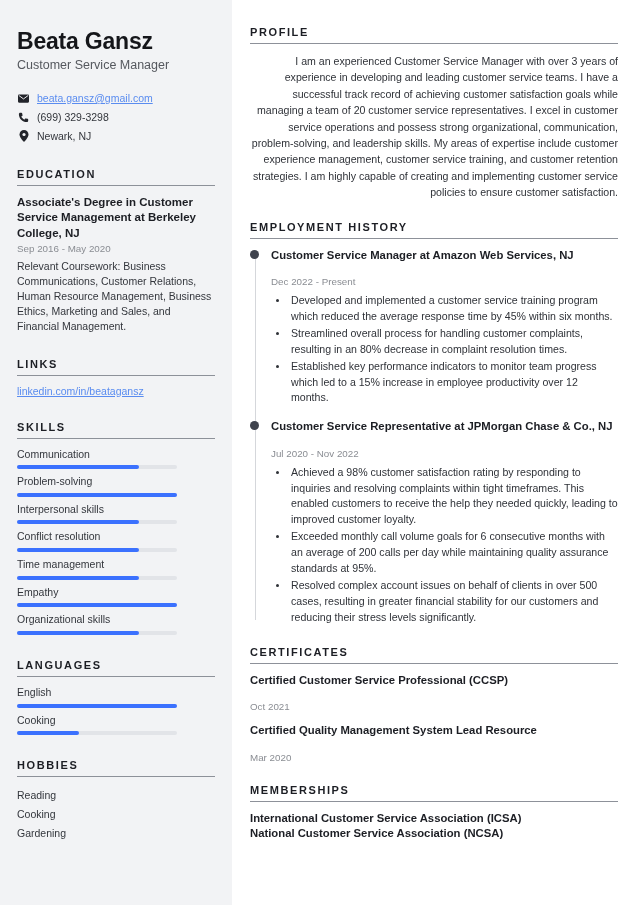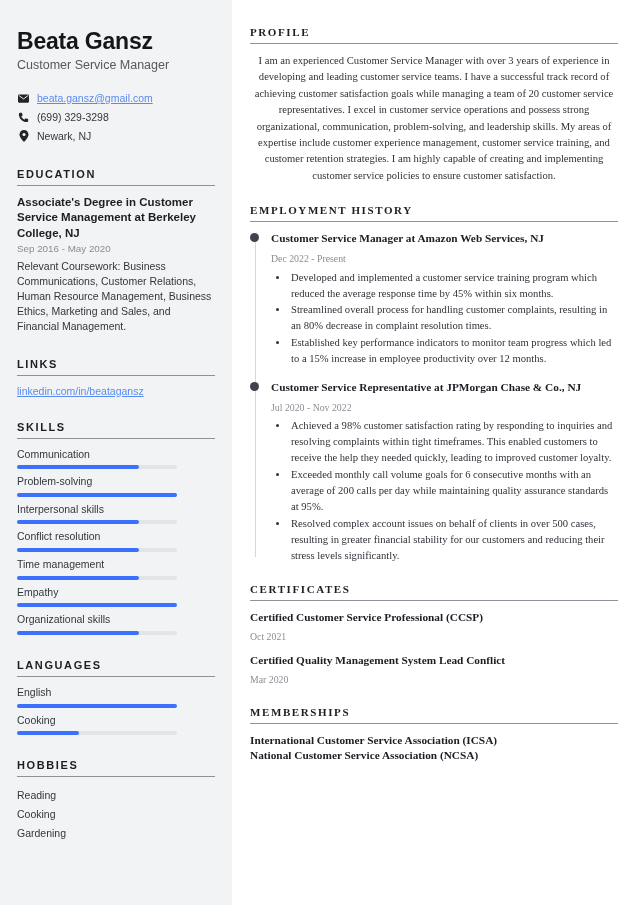--- a/index.html
+++ b/index.html
@@ -141,28 +141,28 @@
     line-height: 1.78;
   }
 
   
   .main {
     flex: 1;
     background: #ffffff;
     padding: 26px 22px 10px 18px;
   }
 
-  .main .sec { margin-bottom: 20px; font-family: Liberation Serif, serif; }
+  .main .sec { margin-bottom: 20px; }
   .main .sec-body { margin-top: 9px; }
 
   .profile-text {
     font-size: 10.6px;
     color: #2f3238;
     line-height: 1.55;
-    text-align: center;
+    text-align: right;
   }
 
   
   .timeline { position: relative; padding-left: 21px; }
   .timeline::before {
     content: "";
     position: absolute;
     left: 4.5px;
     top: 4px;
     bottom: 6px;
@@ -186,21 +186,21 @@
 
   .job-head {
     font-size: 11.3px;
     font-weight: bold;
     color: #1c1e24;
     line-height: 1.3;
   }
   .job-date {
     font-size: 9.8px;
     color: #8a8d93;
-    margin-top: 7px;
+    margin-top: 14px;
     line-height: 1.3;
   }
 
   .bullets { margin-top: 4px; padding-left: 18px; }
   .bullets li {
     font-size: 10.6px;
     color: #2f3238;
     line-height: 1.5;
     margin-bottom: 1px;
     padding-left: 2px;
@@ -211,21 +211,21 @@
   .cert-item:last-child { margin-bottom: 0; }
   .cert-title {
     font-size: 11.3px;
     font-weight: bold;
     color: #1c1e24;
     line-height: 1.3;
   }
   .cert-date {
     font-size: 9.8px;
     color: #8a8d93;
-    margin-top: 6px;
+    margin-top: 14px;
     line-height: 1.3;
   }
 
   .mem-item {
     font-size: 11.3px;
     font-weight: bold;
     color: #1c1e24;
     line-height: 1.3;
   }
   .mem-item:last-child { margin-bottom: 0; }
@@ -404,21 +404,21 @@
     </section>
 
     <section class="sec">
       <div class="sec-head">CERTIFICATES</div>
       <div class="sec-body" id="certificates-body">
           <div class="cert-item">
             <div class="cert-title">Certified Customer Service Professional (CCSP)</div>
             <div class="cert-date">Oct 2021</div>
           </div>
           <div class="cert-item">
-            <div class="cert-title">Certified Quality Management System Lead Conflict</div>
+            <div class="cert-title">Certified Quality Management System Lead Resource</div>
             <div class="cert-date">Mar 2020</div>
           </div>
         </div>
     </section>
 
     <section class="sec">
       <div class="sec-head">MEMBERSHIPS</div>
       <div class="sec-body" id="memberships-body">
           <div class="mem-item">International Customer Service Association (ICSA)</div>
           <div class="mem-item">National Customer Service Association (NCSA)</div>

